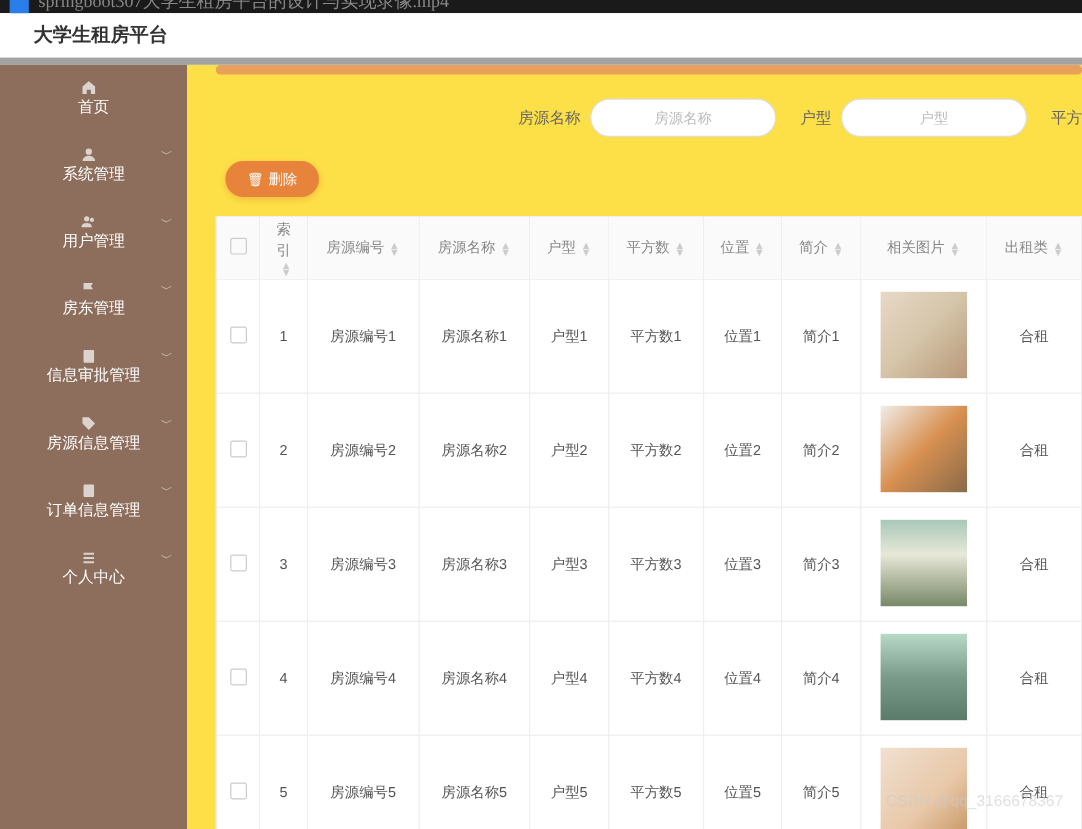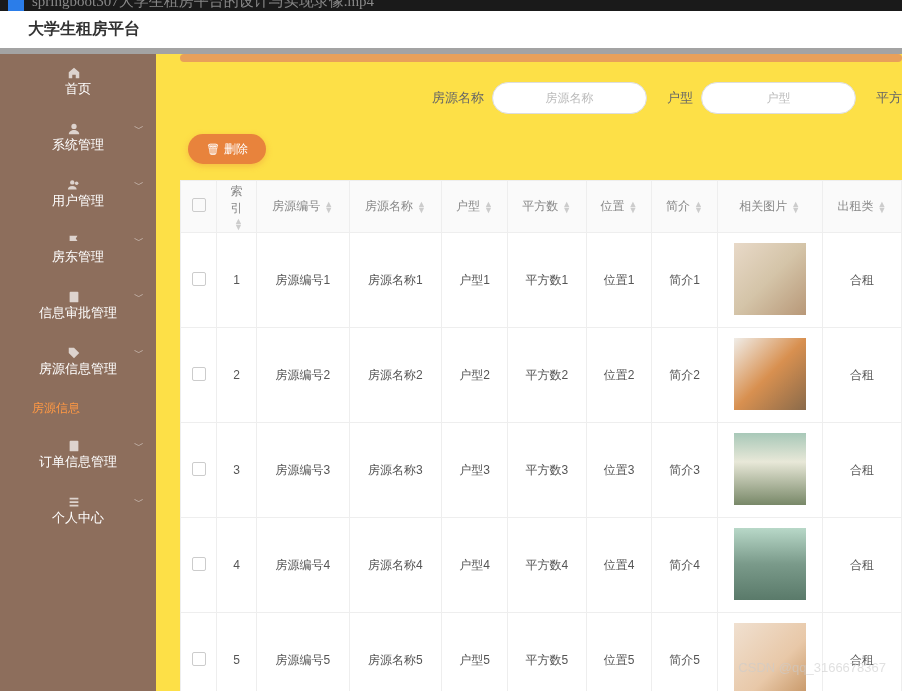--- a/index.html
+++ b/index.html
@@ -102,23 +102,20 @@
         </svg>
       <span>信息审批管理</span>
       <span class="sidebar-chevron">﹀</span>
     </div>
     <div class="sidebar-item">
       <svg class="sidebar-icon" viewBox="0 0 16 16" fill="currentColor">
           <path d="M2 2h6l6 6-6 6-6-6z"></path>
         </svg>
       <span>房源信息管理</span>
       <span class="sidebar-chevron">﹀</span>
-    </div>
-    <div class="sidebar-subitem">
-      <span>房源信息</span>
     </div>
     <div class="sidebar-item">
       <svg class="sidebar-icon" viewBox="0 0 16 16" fill="currentColor">
           <rect x="3" y="2" width="10" height="12" rx="1"></rect>
         </svg>
       <span>订单信息管理</span>
       <span class="sidebar-chevron">﹀</span>
     </div>
     <div class="sidebar-item">
       <svg class="sidebar-icon" viewBox="0 0 16 16" fill="currentColor">

